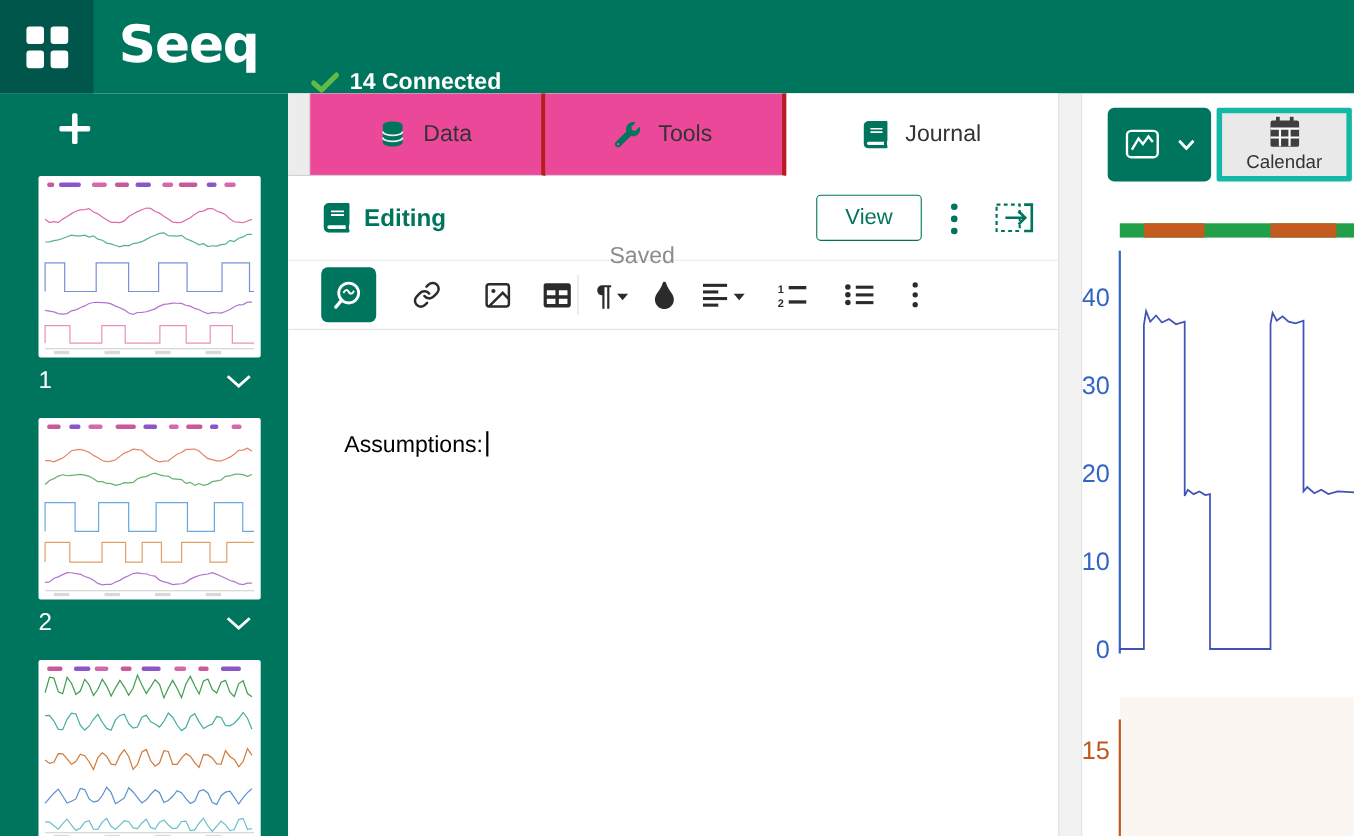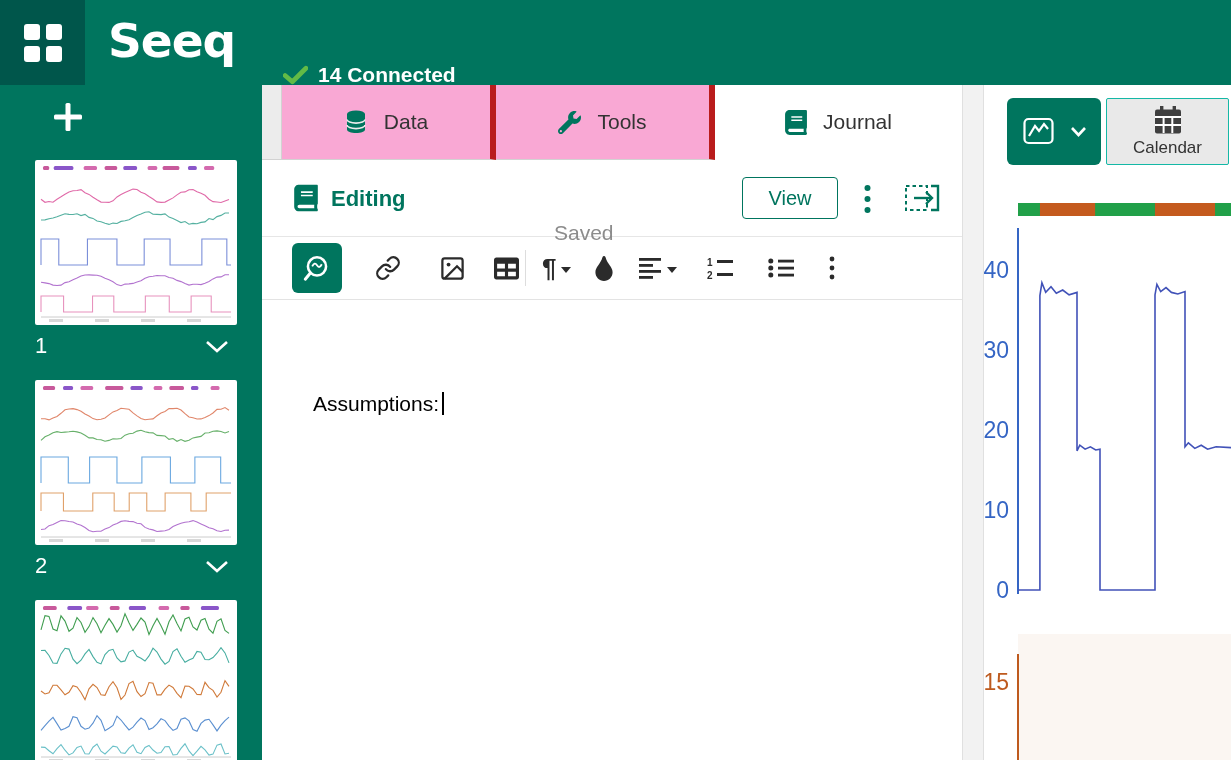--- a/index.html
+++ b/index.html
@@ -20,21 +20,21 @@
   .add-btn { position:absolute; left:50px; top:14px; width:36px; height:36px; display:flex; align-items:center; justify-content:center; cursor:pointer; }
   .thumb { position:absolute; left:35px; width:202px; height:165px; background:#fff; border-radius:2px; cursor:pointer; overflow:hidden; }
   .t1 { top:75px; } .t2 { top:295px; } .t3 { top:515px; }
   .thumb-label { position:absolute; left:35px; width:202px; height:32px; display:flex; justify-content:space-between; align-items:center; color:#fff; font-size:22px; }
   .l1 { top:245px; } .l2 { top:465px; }
 
   
   .main { position:absolute; left:262px; top:85px; width:700px; height:675px; background:#fff; }
   .tabs { height:75px; display:flex; }
   .tab-spacer { width:20px; background:#ECECEC; border-right:1px solid #D2D2D2; border-bottom:1px solid #D2D2D2; }
-  .tab { display:flex; align-items:center; justify-content:center; gap:16px; font-size:21px; color:#333; background:#f9a8d4; border-right:6px solid #b91c1c; border-bottom:1px solid #D2D2D2; cursor:pointer; }
+  .tab { display:flex; align-items:center; justify-content:center; gap:16px; font-size:21px; color:#333; background:#ec4899; border-right:4px solid #b91c1c; border-bottom:1px solid #D2D2D2; cursor:pointer; }
   .tab-data { width:214px; } .tab-tools { width:219px;text-align:right; } .tab-journal { width:247px; border-right:none; }
   .tab.active { background:#fff; border-bottom:1px solid #fff; }
 
   .journal-bar { height:76px; position:relative; background:#fff; }
   .mode { position:absolute; left:32px; top:50%; transform:translateY(-50%); display:flex; gap:13px; align-items:center; color:#00755E; font-size:22px; font-weight:bold; }
   .saved { position:absolute; left:292px; top:25px; color:#8C8C8C; font-size:21px;margin-top:36px; }
   .view-btn { position:absolute; right:124px; top:17px; width:96px; height:42px; border:1px solid #00755E; border-radius:4px; background:#fff; color:#00755E; font-size:20px; display:flex; align-items:center; justify-content:center; cursor:pointer;margin-left:24px; }
   .kebab-green-btn { position:absolute; right:84px; top:22px; width:22px; height:34px; display:flex; align-items:center; justify-content:center; cursor:pointer; }
   .undock-btn { position:absolute; right:22px; top:22px; cursor:pointer; }
 
@@ -50,21 +50,21 @@
   .doc-heading { font-size:34px; font-weight:bold; color:#000; }
   .doc-para { margin-top:26px; font-size:21px; color:#000000; }
   .text-cursor { display:inline-block; width:2px; height:23px; background:#000; margin-left:3px; vertical-align:-4px; }
 
   
   .gutter { position:absolute; left:962px; top:85px; width:22px; height:675px; background:#F2F2F2; border-left:1px solid #E0E0E0; border-right:1px solid #E0E0E0; cursor:pointer; }
 
   
   .right { position:absolute; left:984px; top:85px; width:247px; height:675px; background:#fff; }
   .chart-type-btn { position:absolute; left:23px; top:13px; width:94px; height:67px; background:#00755E; border-radius:6px; display:flex; align-items:center; justify-content:center; gap:8px; cursor:pointer; }
-  .calendar-btn { position:absolute; left:122px; top:13px; width:123px; height:67px; background:#E9E9E9; border:1px solid #14b8a6; border-radius:2px; display:flex; flex-direction:column; align-items:center; justify-content:center; gap:3px; color:#333; font-size:17px; cursor:pointer; }
+  .calendar-btn { position:absolute; left:122px; top:13px; width:123px; height:67px; background:#E9E9E9; border:5px solid #14b8a6; border-radius:2px; display:flex; flex-direction:column; align-items:center; justify-content:center; gap:3px; color:#333; font-size:17px; cursor:pointer; }
   .trend-chart { position:absolute; left:0; top:95px; cursor:crosshair; }
   .lane2 { position:absolute; left:0; top:547px; cursor:crosshair; }
   svg text { font-family:"Liberation Sans",sans-serif; }
 </style>
 </head>
 <body>
 
 <div id="app">
 
   <div class="topbar">

